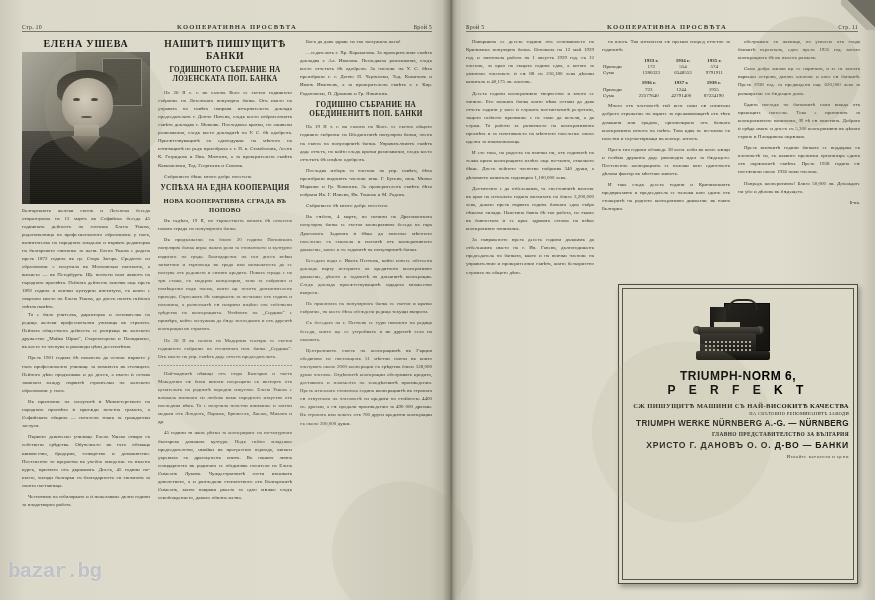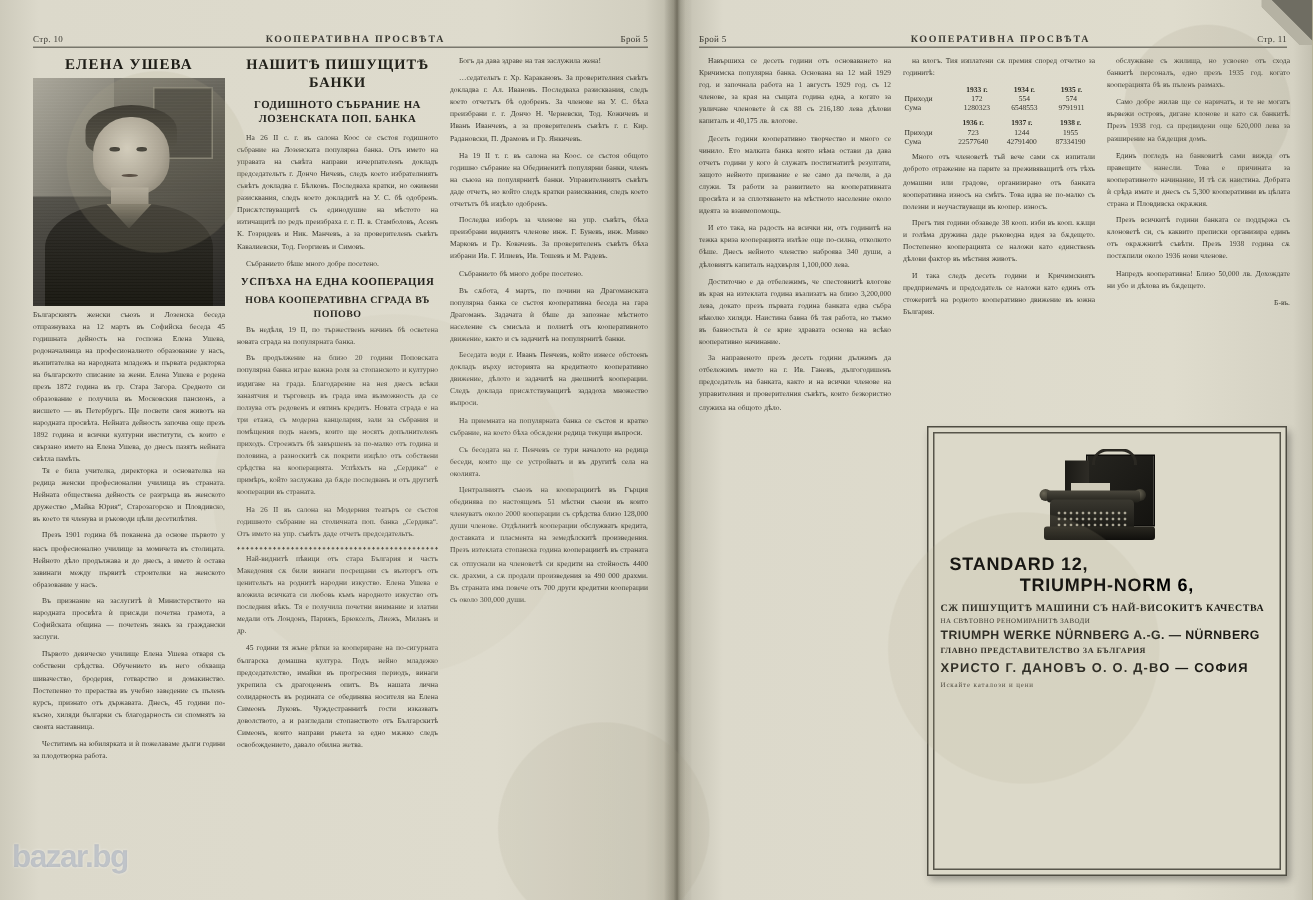--- a/index.html
+++ b/index.html
@@ -1,19 +1,19 @@
 <!DOCTYPE html>
 <html><head>
 <meta charset="utf-8">
 <style>
   html,body{margin:0;padding:0;background:#7d7a70;}
   body{width:875px;height:600px;overflow:hidden;
        font-family:"Liberation Serif", serif;}
   #scan{position:relative;width:875px;height:600px;overflow:hidden;
-        background:#fef9c3;}
+        background:#ffffff;}
 
   
   .page{position:absolute;top:0;bottom:0;background:#d8d5c6;}
   #page-left{left:0;width:452px;
      background:linear-gradient(to right,#cdcabb 0px,#dcd9cb 26px,#dedbcd 330px,#d2cfc0 430px,#b9b6a6 449px,#8e8b7d 452px);}
   #page-right{left:452px;width:423px;
      background:linear-gradient(to right,#9c9a8c 0px,#c5c2b3 5px,#dcd9cb 30px,#dfdccd 330px,#d5d2c3 410px,#c3c0b1 423px);}
   
   #gutter{position:absolute;left:443px;top:0;width:18px;height:100%;
      background:linear-gradient(to right,rgba(0,0,0,.02),rgba(60,55,40,.38) 45%,rgba(130,125,105,.20) 60%,rgba(0,0,0,.02));}
@@ -106,38 +106,38 @@
   .tw .carriage{position:absolute;left:14px;top:28px;width:62px;height:8px;
      background:linear-gradient(180deg,#4a473d,#22211b);border-radius:2px;}
   .tw .knobL,.tw .knobR{position:absolute;top:27px;width:8px;height:8px;border-radius:50%;
      background:radial-gradient(circle at 35% 35%,#6c6858,#151410);}
   .tw .knobL{left:9px;} .tw .knobR{left:72px;}
   .tw .keys{position:absolute;left:20px;top:41px;width:48px;height:12px;
      background-image:radial-gradient(circle,#b9b4a2 0 .9px,transparent 1.1px);
      background-size:4px 4px;opacity:.9;}
   .tw .paper{position:absolute;left:30px;top:23px;width:26px;height:6px;background:#cfcbba;}
 
-  .ad-line{text-align:left;color:#1c1b16;}
+  .ad-line{text-align:right;color:#1c1b16;}
   .ad-big{font-family:"Liberation Sans",sans-serif;font-weight:bold;}
   .ad-l1{font-size:12px;letter-spacing:.5px;margin-top:2px;text-align:left;padding-left:6px;}
   .ad-l2{font-size:12px;letter-spacing:.5px;text-align:center;}
   .ad-l3{font-size:12px;letter-spacing:5px;text-align:center;}
   .ad-l4{font-size:12px;letter-spacing:4px;text-align:right;padding-right:4px;}
   .ad-sub1{font-size:6.6px;font-weight:bold;letter-spacing:.4px;margin-top:5px;}
   .ad-sub2{font-size:4.6px;letter-spacing:.3px;margin-top:2px;}
   .ad-maker{font-size:8.2px;font-weight:bold;letter-spacing:.3px;margin-top:3px;
      font-family:"Liberation Sans",sans-serif;}
   .ad-rep{font-size:5.4px;font-weight:bold;letter-spacing:.4px;margin-top:3px;}
   .ad-agent{font-size:8.6px;font-weight:bold;letter-spacing:.8px;margin-top:3px;
      font-family:"Liberation Sans",sans-serif;}
   .ad-foot{font-size:4.6px;letter-spacing:.6px;margin-top:4px;color:#3a382f;}
 
   
   #watermark{position:absolute;left:8px;bottom:14px;width:190px;height:26px;
-     font-family:Liberation Sans, sans-serif;font-weight:bold;font-size:21px;
+     font-family:Liberation Mono, monospace;font-weight:bold;font-size:21px;
      letter-spacing:-1px;color:rgba(120,135,160,.38);
      text-shadow:0 0 2px rgba(255,255,255,.5);pointer-events:none;white-space:nowrap;}
 </style>
 </head>
 <body>
 
 <div id="scan">
 
   <div class="page" id="page-left"></div>
   <div class="page" id="page-right"></div>
@@ -185,20 +185,21 @@
     <p class="body">Въ продължение на близо 20 години Поповската популярна банка играе важна роля за стопанското и културно издигане на града. Благодарение на нея днесъ всѣки занаятчия и търговецъ въ града има възможность да се ползува отъ редовенъ и евтинъ кредитъ. Новата сграда е на три етажа, съ модерна канцелария, зали за събрания и помѣщения подъ наемъ, които ще носятъ допълнителенъ приходъ. Строежътъ бѣ завършенъ за по-малко отъ година и половина, а разноскитѣ сѫ покрити изцѣло отъ собствени срѣдства на кооперацията. Успѣхътъ на „Сердика“ е примѣръ, който заслужава да бѫде последванъ и отъ другитѣ кооперации въ страната.</p>
     <p class="body">На 26 II въ салона на Модерния театъръ се състоя годишното събрание на столичната поп. банка „Сердика“. Отъ името на упр. съвѣтъ даде отчетъ председательтъ.</p>
     <div class="dotrule"></div>
     <p class="body">Най-виднитѣ пѣвици отъ стара България и частъ Македония сѫ били винаги посрещани съ възторгъ отъ ценительтъ на роднитѣ народни изкуство. Елена Ушева е вложила всичката си любовь къмъ народното изкуство отъ последния вѣкъ. Тя е получила почетни внимание и златни медали отъ Лондонъ, Парижъ, Брюкселъ, Лиежъ, Миланъ и др.</p>
     <p class="body">45 години тя жъне рѣтки за коопериране на по-сигурната българска домашна култура. Подъ нейно младежко председателство, имайки въ прогресния периодъ, винаги укрепила съ драгоцененъ опитъ. Въ нашата лична солидарность въ родината се обединява носителя на Елена Симеонъ Луковъ. Чуждестраннитѣ гости изказватъ доволството, а и разгледали стопанството отъ Българскитѣ Симеонъ, които направи ръкета за едно мѫжко следъ освобождението, давало обилна жетва.</p>
   </div>
 
   <div class="col" style="left:300px;top:38px;width:132px;">
     <p class="body">Богъ да дава здраве на тая заслужила жена!</p>
     <p class="body">…седательтъ г. Хр. Каракановъ. За проверителния съвѣтъ докладва г. Ал. Ивановъ. Последваха разисквания, следъ което отчетътъ бѣ одобренъ. За членове на У. С. бѣха преизбрани г. г. Дончо Н. Черневски, Тод. Кожичевъ и Иванъ Иванчевъ, а за проверителенъ съвѣтъ г. г. Кир. Радановски, П. Драмовъ и Гр. Янкичевъ.</p>
+    <h2 class="art">ГОДИШНО СЪБРАНИЕ НА ОБЕДИНЕНИТѢ ПОП. БАНКИ</h2>
     <p class="body">На 19 II т. г. въ салона на Коос. се състоя общото годишно събрание на Обединенитѣ популярни банки, членъ на съюза на популярнитѣ банки. Управителниятъ съвѣтъ даде отчетъ, но който следъ кратки разисквания, следъ което отчетътъ бѣ изцѣло одобренъ.</p>
     <p class="body">Последва изборъ за членове на упр. съвѣтъ, бѣха преизбрани видниятъ членове инж. Г. Буневъ, инж. Минко Марковъ и Гр. Ковачевъ. За проверителенъ съвѣтъ бѣха избрани Ив. Г. Илиевъ, Ив. Тошевъ и М. Радевъ.</p>
     <p class="body">Събранието бѣ много добре посетено.</p>
     <p class="body">Въ сѫбота, 4 мартъ, по почини на Драгоманската популярна банка се състоя кооперативна беседа на гара Драгоманъ. Задачата ѝ бѣше да запознае мѣстното население съ смисъла и ползитѣ отъ кооперативното движение, както и съ задачитѣ на популярнитѣ банки.</p>
     <p class="body">Беседата води г. Иванъ Пенчевъ, който изнесе обстоенъ докладъ върху историята на кредитното кооперативно движение, дѣлото и задачитѣ на днешнитѣ кооперации. Следъ доклада присѫтствуващитѣ зададоха множество въпроси.</p>
     <p class="body">На приемната на популярната банка се състоя и кратко събрание, на което бѣха обсѫдени редица текущи въпроси.</p>
     <p class="body">Съ беседата на г. Пенчевъ се тури началото на редица беседи, които ще се устройватъ и въ другитѣ села на околията.</p>
     <p class="body">Централниятъ съюзъ на кооперациитѣ въ Гърция обединява по настоящемъ 51 мѣстни съюзи въ които членуватъ около 2000 кооперации съ срѣдства близо 128,000 души членове. Отдѣлнитѣ кооперации обслужватъ кредита, доставката и пласмента на земедѣлскитѣ произведения. Презъ изтеклата стопанска година кооперациитѣ въ страната сѫ отпуснали на членоветѣ си кредити на стойность 4400 ск. драхми, а сѫ продали произведения за 490 000 драхми. Въ страната има повече отъ 700 други кредитни кооперации съ около 300,000 души.</p>
   </div>
 
@@ -284,27 +285,27 @@
           <div class="handle"></div>
           <div class="case-lid"></div>
         <div class="knobL"></div>
           <div class="knobR"></div>
         <div class="paper"></div>
           <div class="carriage"></div>
         <div class="bodyt"></div>
           <div class="keys"></div>
           <div class="base"></div>
       </div>
-      <div class="ad-big ad-l1">STANDARD 12,</div>
       <div class="ad-big ad-l2">TRIUMPH-NORM 6,</div>
+      <div class="ad-big ad-l3">P E R F E K T</div>
       <div class="ad-line ad-sub1">СЖ ПИШУЩИТѢ МАШИНИ СЪ НАЙ-ВИСОКИТѢ КАЧЕСТВА</div>
       <div class="ad-line ad-sub2">НА СВѢТОВНО РЕНОМИРАНИТѢ ЗАВОДИ</div>
       <div class="ad-line ad-maker">TRIUMPH WERKE NÜRNBERG A.-G.  —  NÜRNBERG</div>
       <div class="ad-line ad-rep">ГЛАВНО ПРЕДСТАВИТЕЛСТВО ЗА БЪЛГАРИЯ</div>
-      <div class="ad-line ad-agent">ХРИСТО Г. ДАНОВЪ О. О. Д-ВО  —  СОФИЯ</div>
+      <div class="ad-line ad-agent">ХРИСТО Г. ДАНОВЪ О. О. Д-ВО  —  БАНКИ</div>
       <div class="ad-line ad-foot">Искайте каталози и цени</div>
     </div>
   </div>
 
   <div id="grain"></div>
   <div id="corner-curl"></div>
   <div id="watermark">bazar.bg</div>
 
 </div>
 

